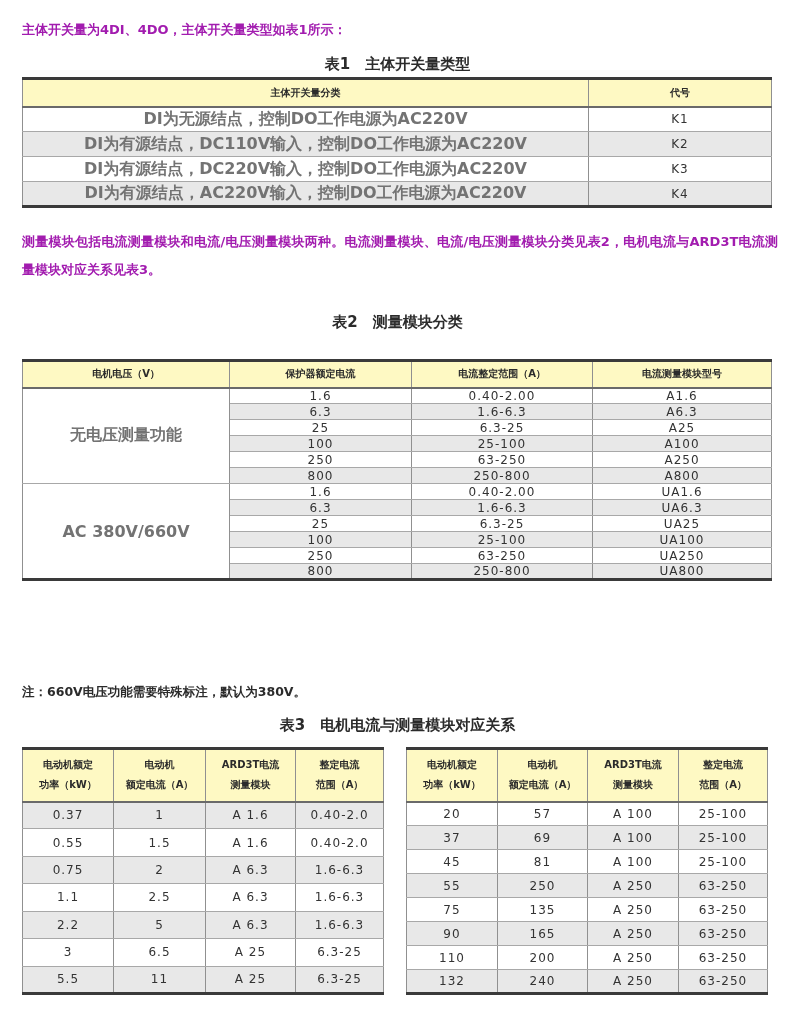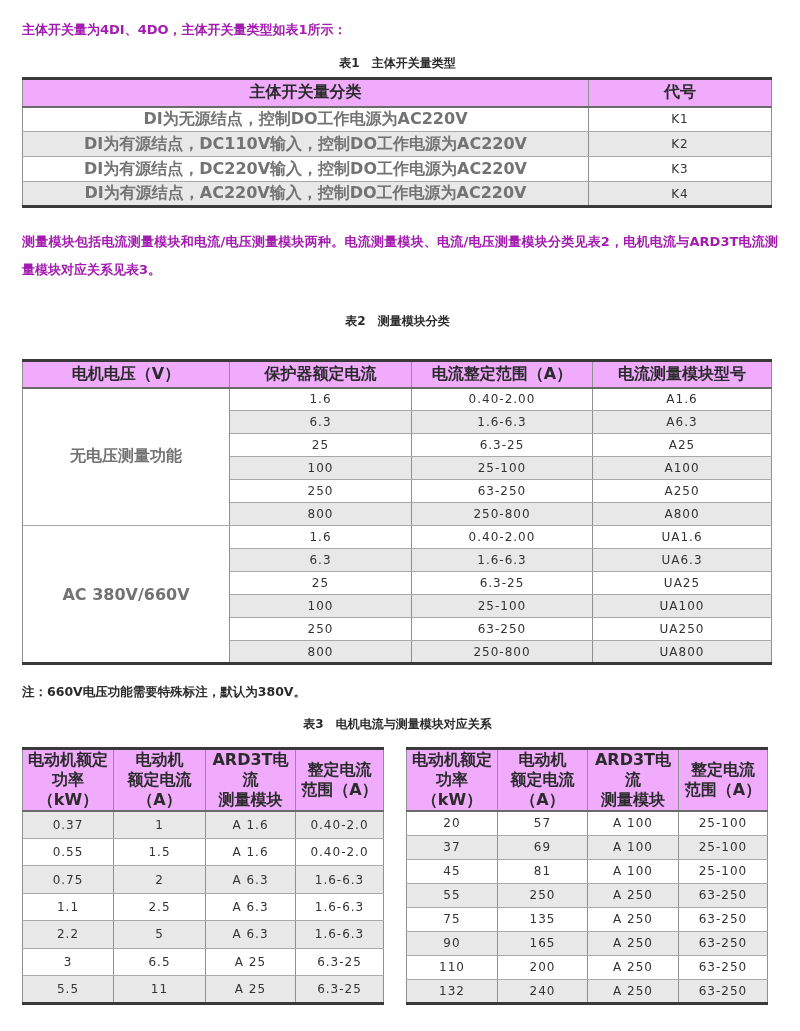--- a/index.html
+++ b/index.html
@@ -16,21 +16,21 @@
   .para {
     left: 22px; width: 756px;
     font-size: 13px; font-weight: bold;
     line-height: 28px;
     text-align: justify;
     color: #a21caf;
   }
   .tbl-title {
     left: 0; width: 795px;
     text-align: center;
-    font-size: 12px; font-weight: bold;
+    font-size: 15px; font-weight: bold;
     color: #2b2b2b;
     white-space: pre;
   }
   .note-line {
     left: 22px; width: 756px;
     font-size: 12.5px; font-weight: bold;
     color: #2b2b2b;
   }
 
   table {
@@ -41,40 +41,40 @@
   table { border-top: 3px solid #3a3a3a; border-bottom: 3px solid #3a3a3a; }
   th, td {
     border-left: 1px solid #909090;
     border-right: 1px solid #909090;
     border-top: 1px solid #a8a8a8;
     border-bottom: 1px solid #a8a8a8;
     text-align: center; vertical-align: middle;
     overflow: hidden;
   }
   thead th {
-    background: #f0abfc;
-    font-size: 16px; font-weight: bold;
+    background: #fef9c3;
+    font-size: 10px; font-weight: bold;
     color: #2b2b2b;
     border-bottom: 2px solid #6a6a6a;
   }
   tbody tr.alt td { background: #e8e8e8; }
   td.num {
     font-size: 12px; font-weight: normal;
     letter-spacing: 1px; color: #333;
   }
   td.cn { font-size: 16px; font-weight: bold; color: #737373; }
 
   
   #table1 { left: 22px; top: 77px; width: 749px; }
   #table1 th { height: 28px; }
   #table1 td { height: 25px; }
   
   #table2 { left: 22px; top: 359px; width: 749px; }
   #table2 th { height: 27px; }
-  #table2 td { height: 23px; }
+  #table2 td { height: 16px; }
   #table2 td.group-label { background: #fff; }
   
   #table3-wrap { left: 22px; top: 747px; width: 680px; display: flex; gap: 22px; }
   .t3 { width: 361px; }
   .t3 th { height: 53px; white-space: pre-line; line-height: 20px; }
   .t3 td { height: 24px; }
 </style>
 </head>
 <body>
 

